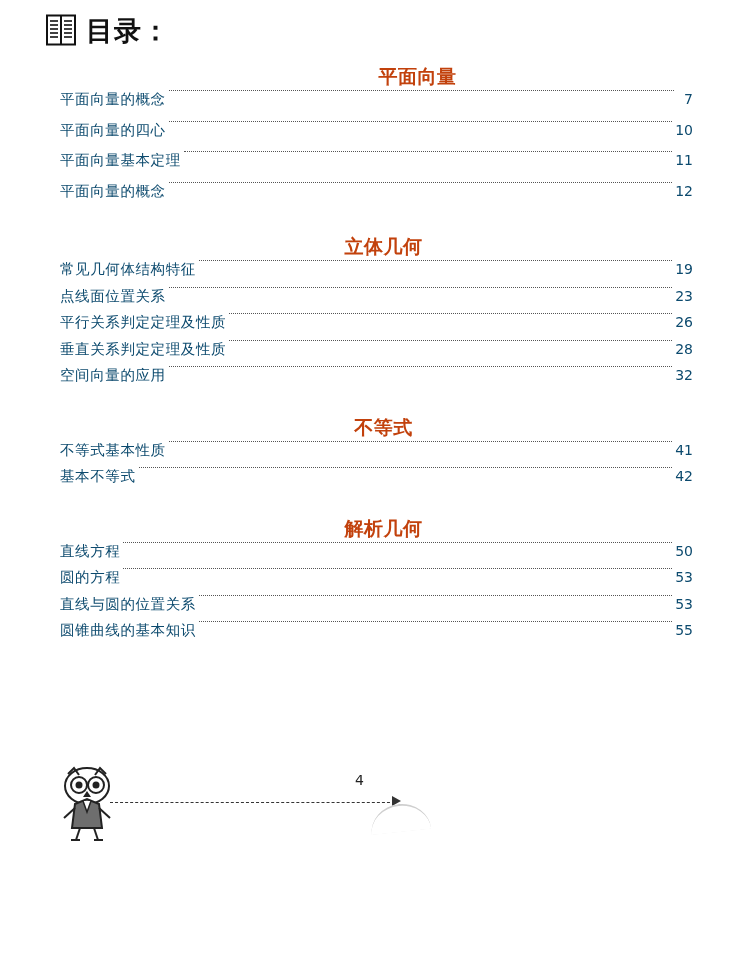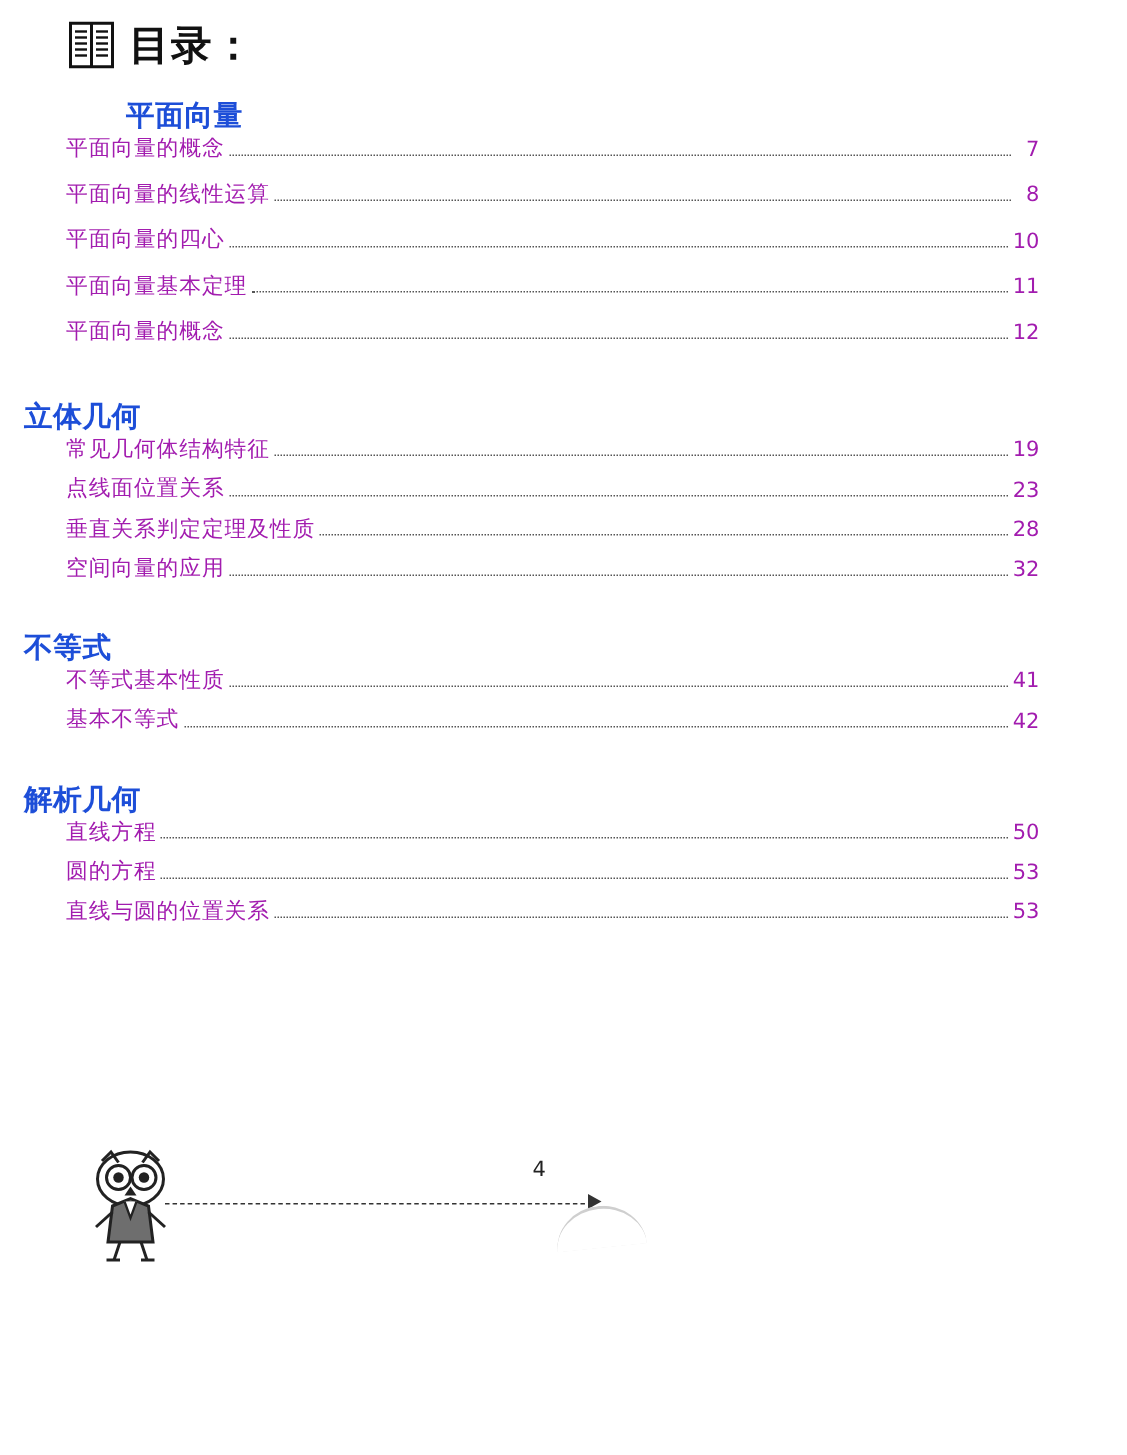--- a/index.html
+++ b/index.html
@@ -47,34 +47,35 @@
   
   .toc-body {
     padding: 18px 0 0 0;
   }
   .section {
     margin-bottom: 6px;
   }
   .section-title {
     font-size: 19px;
     font-weight: bold;
-    color: #1d4ed8;
+    color: #c2410c;
     margin: 0 0 2px 84px;
     letter-spacing: 0.5px;
+    text-align: center;
   }
   .section + .section .section-title {
     margin-top: 20px;
     margin-left: 16px;
   }
   .entry {
     display: flex;
-    align-items: flex-end;
-    margin: 0 58px 0 44px;
+    align-items: flex-start;
+    margin: 0 58px 0 60px;
     font-size: 14.5px;
-    color: #a21caf;
+    color: #0c4a6e;
     line-height: 1;
   }
   .entry-label {
     white-space: nowrap;
     letter-spacing: 0.6px;
   }
   .entry-dots {
     flex: 1 1 auto;
     margin: 0 3px 0 3px;
     border-bottom: 1px dotted #555;
@@ -171,25 +172,20 @@
   <div class="toc-body">
 
     <div class="section">
       <div class="section-title">平面向量</div>
       <div class="entry sp-loose">
         <span class="entry-label">平面向量的概念</span>
         <span class="entry-dots"></span>
         <span class="entry-page">7</span>
       </div>
       <div class="entry sp-loose">
-        <span class="entry-label">平面向量的线性运算</span>
-        <span class="entry-dots"></span>
-        <span class="entry-page">8</span>
-      </div>
-      <div class="entry sp-loose">
         <span class="entry-label">平面向量的四心</span>
         <span class="entry-dots"></span>
         <span class="entry-page">10</span>
       </div>
       <div class="entry sp-loose">
         <span class="entry-label">平面向量基本定理</span>
         <span class="entry-dots"></span>
         <span class="entry-page">11</span>
       </div>
       <div class="entry sp-loose">
@@ -205,20 +201,25 @@
         <span class="entry-label">常见几何体结构特征</span>
         <span class="entry-dots"></span>
         <span class="entry-page">19</span>
       </div>
       <div class="entry sp-mid">
         <span class="entry-label">点线面位置关系</span>
         <span class="entry-dots"></span>
         <span class="entry-page">23</span>
       </div>
       <div class="entry sp-mid">
+        <span class="entry-label">平行关系判定定理及性质</span>
+        <span class="entry-dots"></span>
+        <span class="entry-page">26</span>
+      </div>
+      <div class="entry sp-mid">
         <span class="entry-label">垂直关系判定定理及性质</span>
         <span class="entry-dots"></span>
         <span class="entry-page">28</span>
       </div>
       <div class="entry sp-mid">
         <span class="entry-label">空间向量的应用</span>
         <span class="entry-dots"></span>
         <span class="entry-page">32</span>
       </div>
     </div>
@@ -246,20 +247,25 @@
       </div>
       <div class="entry sp-mid">
         <span class="entry-label">圆的方程</span>
         <span class="entry-dots"></span>
         <span class="entry-page">53</span>
       </div>
       <div class="entry sp-mid">
         <span class="entry-label">直线与圆的位置关系</span>
         <span class="entry-dots"></span>
         <span class="entry-page">53</span>
+      </div>
+      <div class="entry sp-mid">
+        <span class="entry-label">圆锥曲线的基本知识</span>
+        <span class="entry-dots"></span>
+        <span class="entry-page">55</span>
       </div>
     </div>
 
   </div>
 
   <div class="footer">
     <div class="page-number">4</div>
     <div class="footer-rule"></div>
     <div class="footer-arrow"></div>
     <div class="footer-swoosh"></div>

